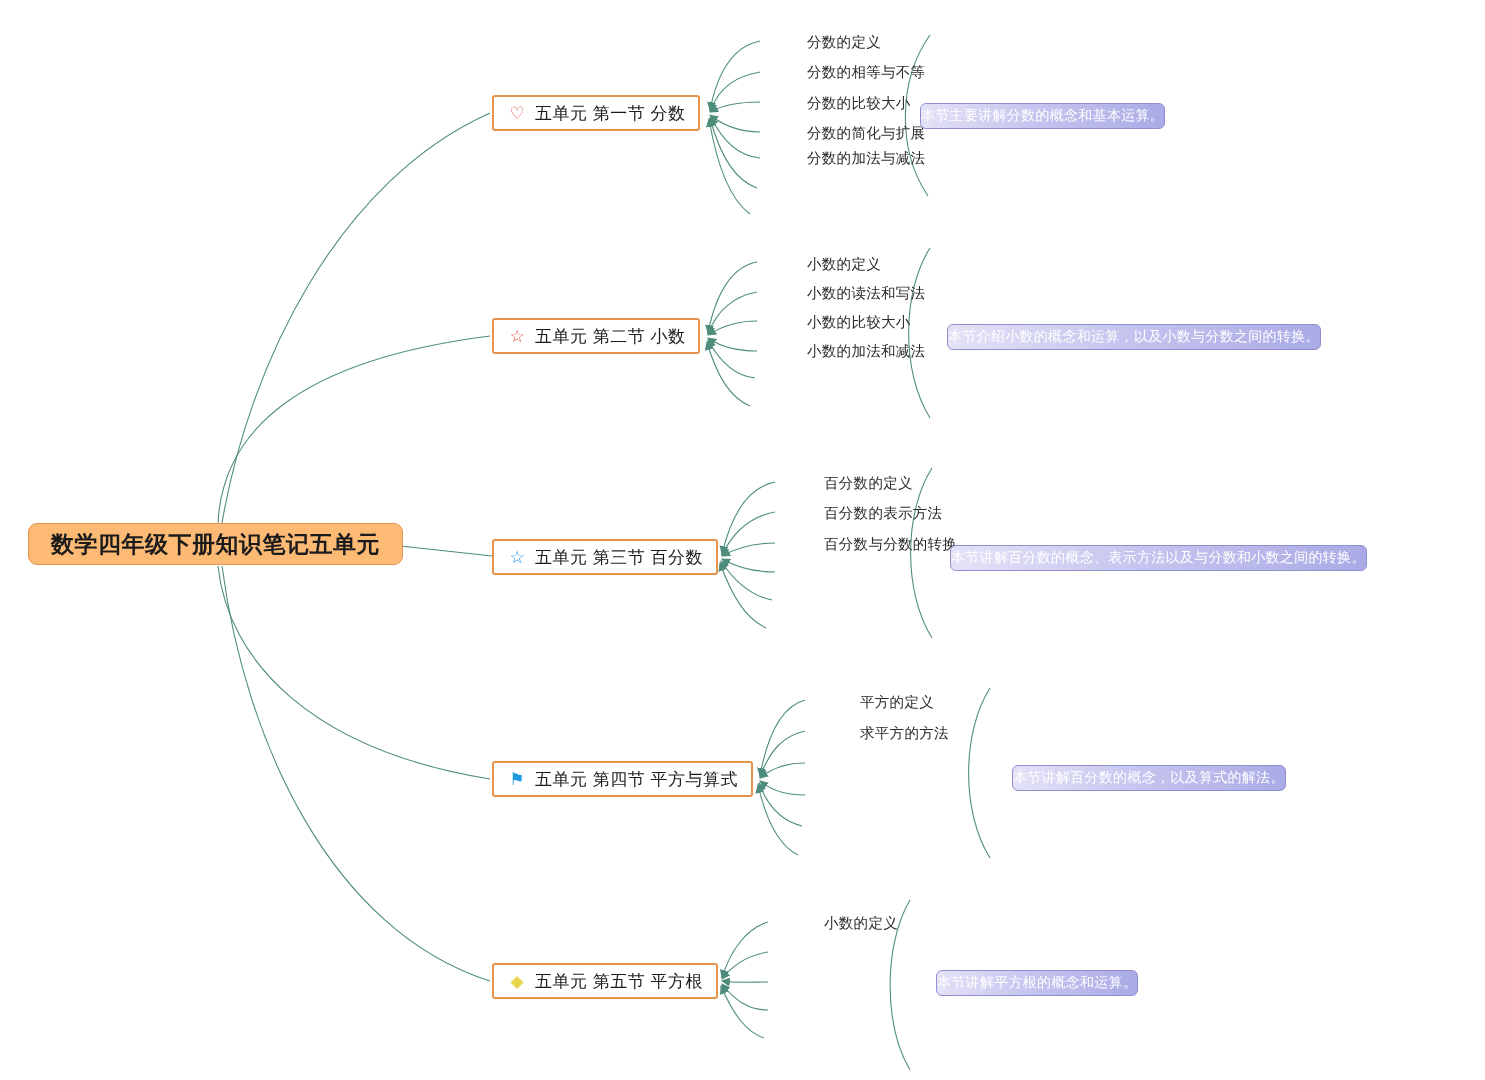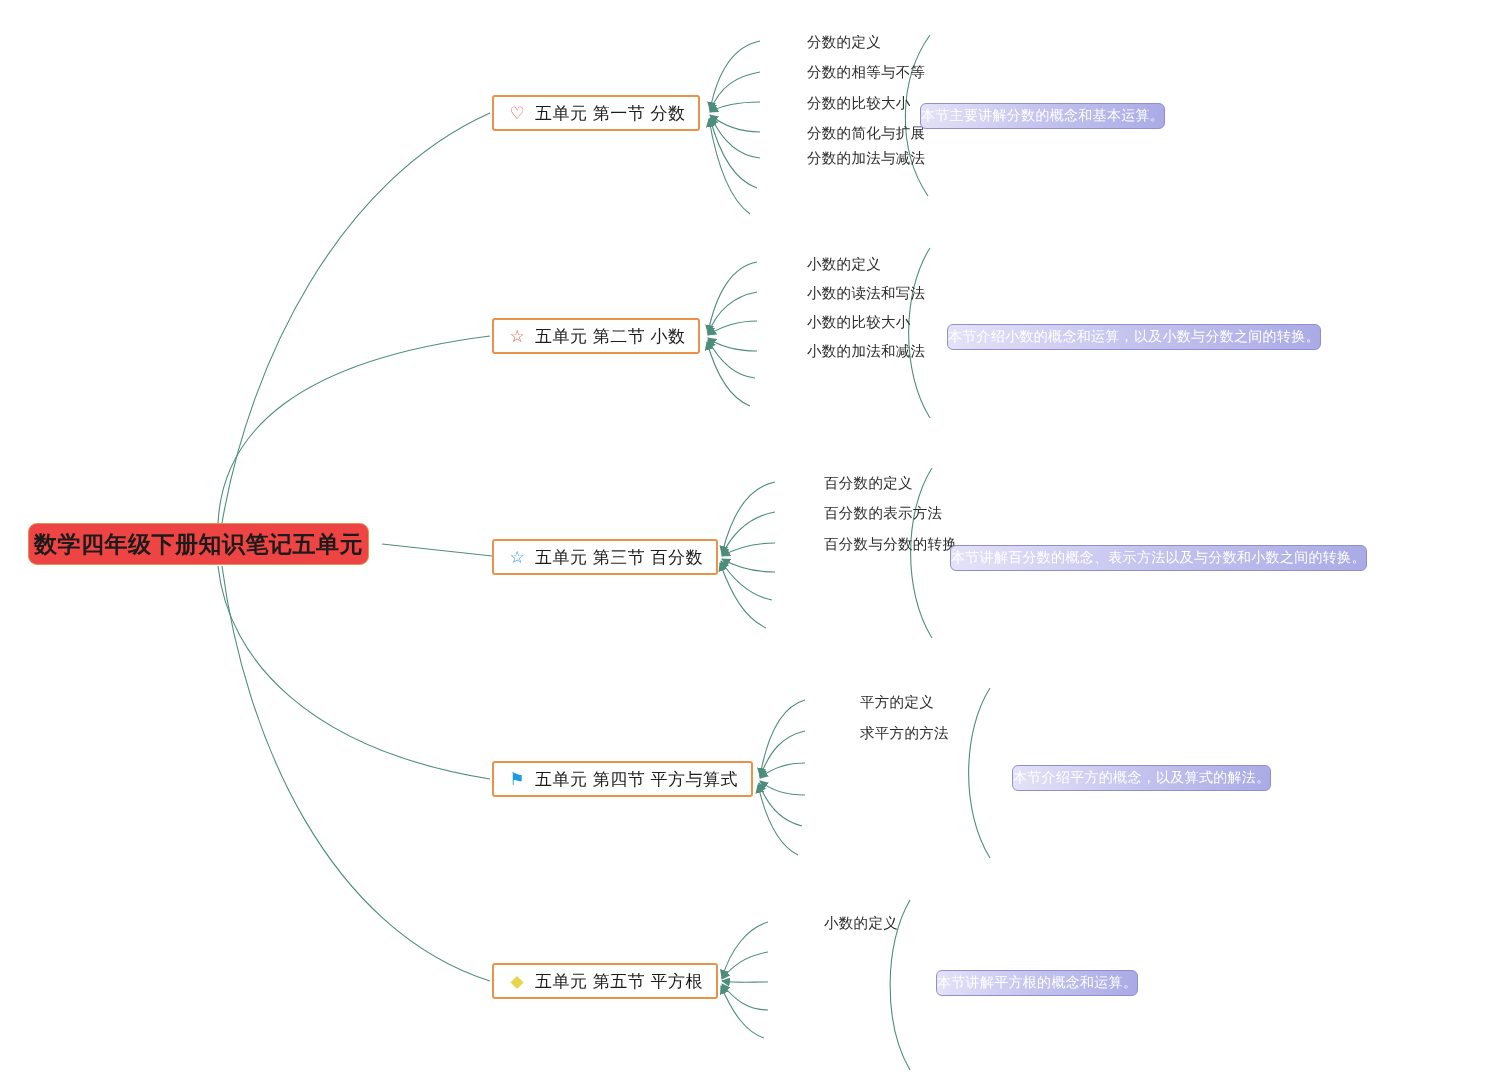--- a/index.html
+++ b/index.html
@@ -27,24 +27,24 @@
     height: 1080px;
     pointer-events: none;
   }
 
   
   .root-node {
     position: absolute;
     left: 28px;
     top: 523px;
     height: 42px;
-    padding: 0 5px;
+    padding: 0 22px;
     display: flex;
     align-items: center;
-    background: #ef4444;
+    background: #fdba74;
     border: 1px solid #e39350;
     border-radius: 9px;
     box-sizing: border-box;
     z-index: 5;
   }
   .root-label {
     font-size: 23px;
     font-weight: bold;
     color: #1b1b1b;
     letter-spacing: 0.5px;
@@ -232,21 +232,21 @@
     <span class="note-text">本节讲解百分数的概念、表示方法以及与分数和小数之间的转换。</span>
   </div>
 
   <div class="branch-node" style="left:492px; top:761px;">
     <span class="branch-icon icon-flag">⚑</span>
     <span class="branch-label">五单元 第四节 平方与算式</span>
   </div>
   <div class="leaf" style="left:818px; top:693px;">平方的定义</div>
   <div class="leaf" style="left:818px; top:724px;">求平方的方法</div>
   <div class="note" style="left:1012px; top:765px;">
-    <span class="note-text">本节介绍平方的概念，以及算式的解法。</span>
+    <span class="note-text">本节讲解百分数的概念，以及算式的解法。</span>
   </div>
 
   <div class="branch-node" style="left:492px; top:963px;">
     <span class="branch-icon icon-gem">◆</span>
     <span class="branch-label">五单元 第五节 平方根</span>
   </div>
   <div class="leaf" style="left:782px; top:914px;">小数的定义</div>
   <div class="note" style="left:936px; top:970px;">
     <span class="note-text">本节讲解平方根的概念和运算。</span>
   </div>

